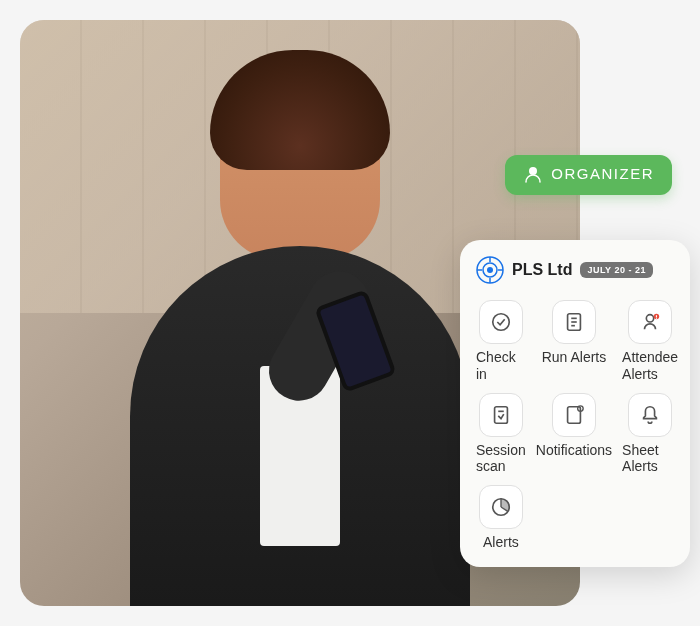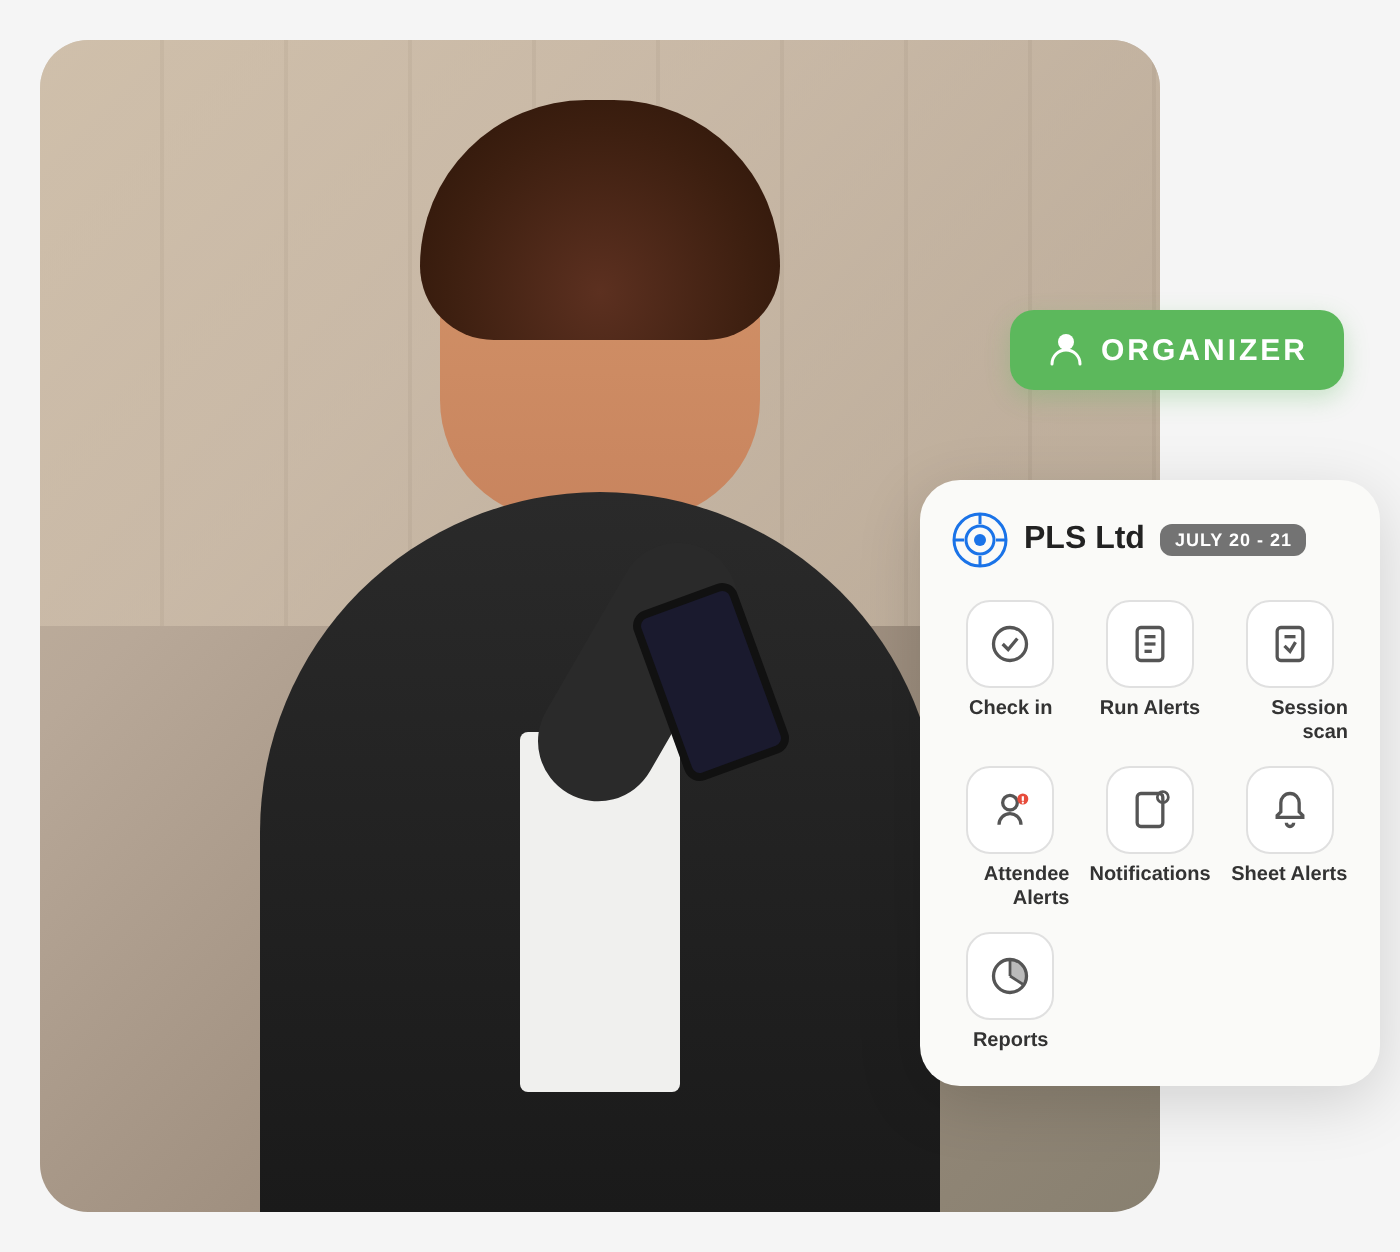--- a/index.html
+++ b/index.html
@@ -126,26 +126,26 @@
 
     
     .organizer-badge {
       position: absolute;
       top: 155px;
       right: 28px;
       background: #5cb85c;
       color: white;
       padding: 10px 18px;
       border-radius: 12px;
-      font-weight: 700;
+      font-weight: 400;
       font-size: 15px;
       letter-spacing: 1.5px;
       text-transform: uppercase;
       display: flex;
-      align-items: center;
+      align-items: flex-start;
       gap: 8px;
       z-index: 20;
       box-shadow: 0 4px 12px rgba(92,184,92,0.3);
     }
 
     .organizer-icon {
       width: 20px;
       height: 20px;
       display: flex;
       align-items: center;
@@ -215,25 +215,25 @@
       border: 1.5px solid #e0e0e0;
       background: #fff;
       display: flex;
       align-items: center;
       justify-content: center;
       color: #555;
       font-size: 18px;
     }
 
     .icon-label {
-      font-size: 10px;
+      font-size: 14px;
       color: #333;
-      text-align: right;
+      text-align: left;
       line-height: 1.2;
-      font-weight: 700;
+      font-weight: 400;
     }
 
     
     .icon-svg {
       width: 22px;
       height: 22px;
       stroke: #555;
       fill: none;
       stroke-width: 1.8;
     }
@@ -303,45 +303,45 @@
             <line x1="9" y1="12" x2="15" y2="12"></line>
             <line x1="9" y1="16" x2="13" y2="16"></line>
           </svg>
         </div>
         <span class="icon-label">Run Alerts</span>
       </div>
 
       <div class="icon-item">
         <div class="icon-circle">
           <svg class="icon-svg" viewBox="0 0 24 24">
-            <rect x="5" y="3" width="14" height="18" rx="2"></rect>
-            <line x1="9" y1="8" x2="15" y2="8"></line>
-            <polyline points="9,13 12,16 15,11"></polyline>
-          </svg>
-        </div>
-        <span class="icon-label">Session scan</span>
-      </div>
-
-      <div class="icon-item">
-        <div class="icon-circle">
-          <svg class="icon-svg" viewBox="0 0 24 24">
             <circle cx="12" cy="8" r="4"></circle>
             <path d="M6 20c0-3.3 2.7-6 6-6s6 2.7 6 6"></path>
             <circle cx="19" cy="6" r="3" fill="#e74c3c" stroke="none"></circle>
             <line x1="19" y1="4.5" x2="19" y2="7" stroke="white" stroke-width="1.2"></line>
             <circle cx="19" cy="8" r="0.6" fill="white" stroke="none"></circle>
           </svg>
         </div>
         <span class="icon-label">Attendee Alerts</span>
       </div>
 
       <div class="icon-item">
         <div class="icon-circle">
           <svg class="icon-svg" viewBox="0 0 24 24">
             <rect x="5" y="3" width="14" height="18" rx="2"></rect>
+            <line x1="9" y1="8" x2="15" y2="8"></line>
+            <polyline points="9,13 12,16 15,11"></polyline>
+          </svg>
+        </div>
+        <span class="icon-label">Session scan</span>
+      </div>
+
+      <div class="icon-item">
+        <div class="icon-circle">
+          <svg class="icon-svg" viewBox="0 0 24 24">
+            <rect x="5" y="3" width="14" height="18" rx="2"></rect>
             <circle cx="19" cy="5" r="3" fill="none" stroke="#555" stroke-width="1.5"></circle>
             <line x1="19" y1="3.5" x2="19" y2="6" stroke="#555" stroke-width="1.2"></line>
           </svg>
         </div>
         <span class="icon-label">Notifications</span>
       </div>
 
       <div class="icon-item">
         <div class="icon-circle">
           <svg class="icon-svg" viewBox="0 0 24 24">
@@ -354,19 +354,19 @@
 
       <div class="icon-item">
         <div class="icon-circle">
           <svg class="icon-svg" viewBox="0 0 24 24">
             <circle cx="12" cy="12" r="9"></circle>
             <path d="M12 12 L12 3 A9 9 0 0 1 20 17 Z" fill="#555" stroke="none" opacity="0.4"></path>
             <line x1="12" y1="12" x2="12" y2="3" stroke="#555" stroke-width="1.5"></line>
             <line x1="12" y1="12" x2="19" y2="16.5" stroke="#555" stroke-width="1.5"></line>
           </svg>
         </div>
-        <span class="icon-label">Reports</span>
+        <span class="icon-label">Alerts</span>
       </div>
 
     </div>
   </div>
 
 </div>
 
 </body></html>

